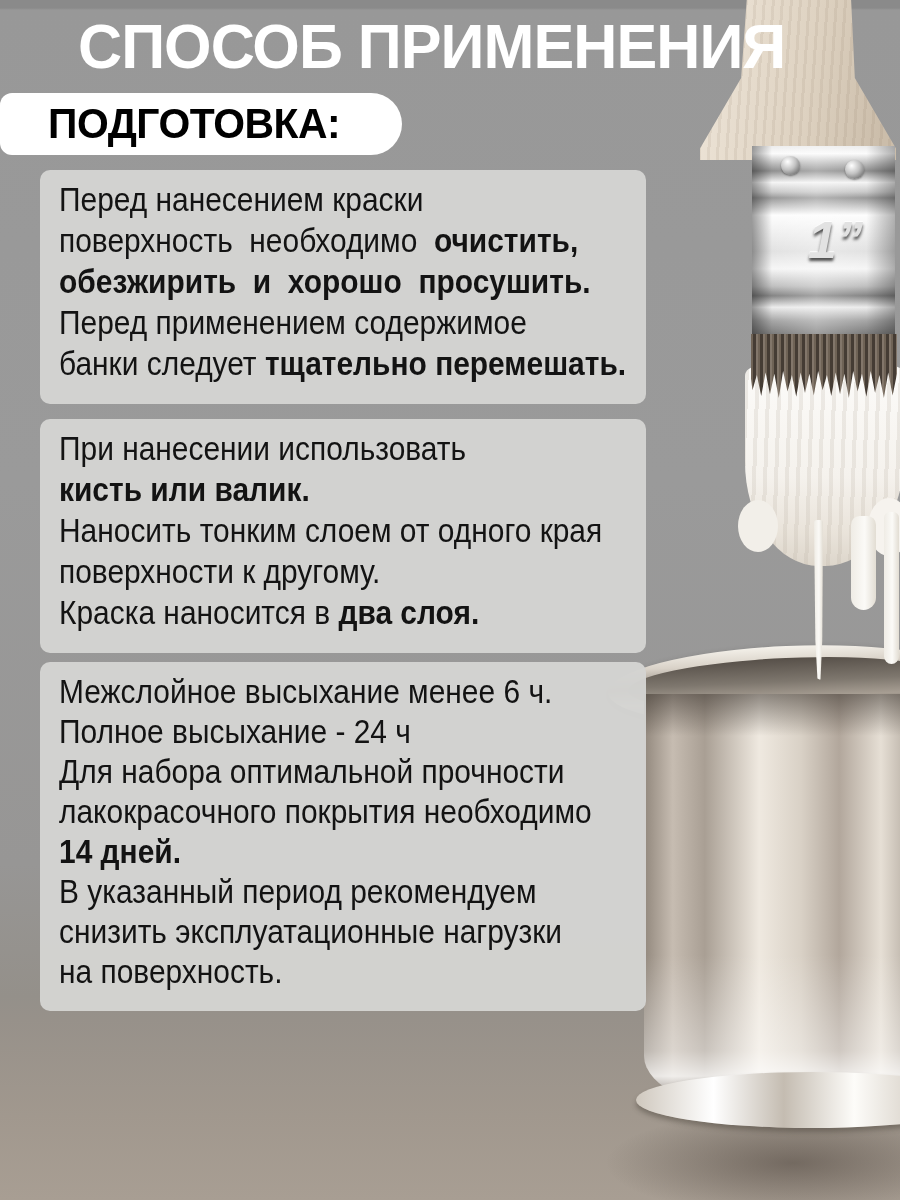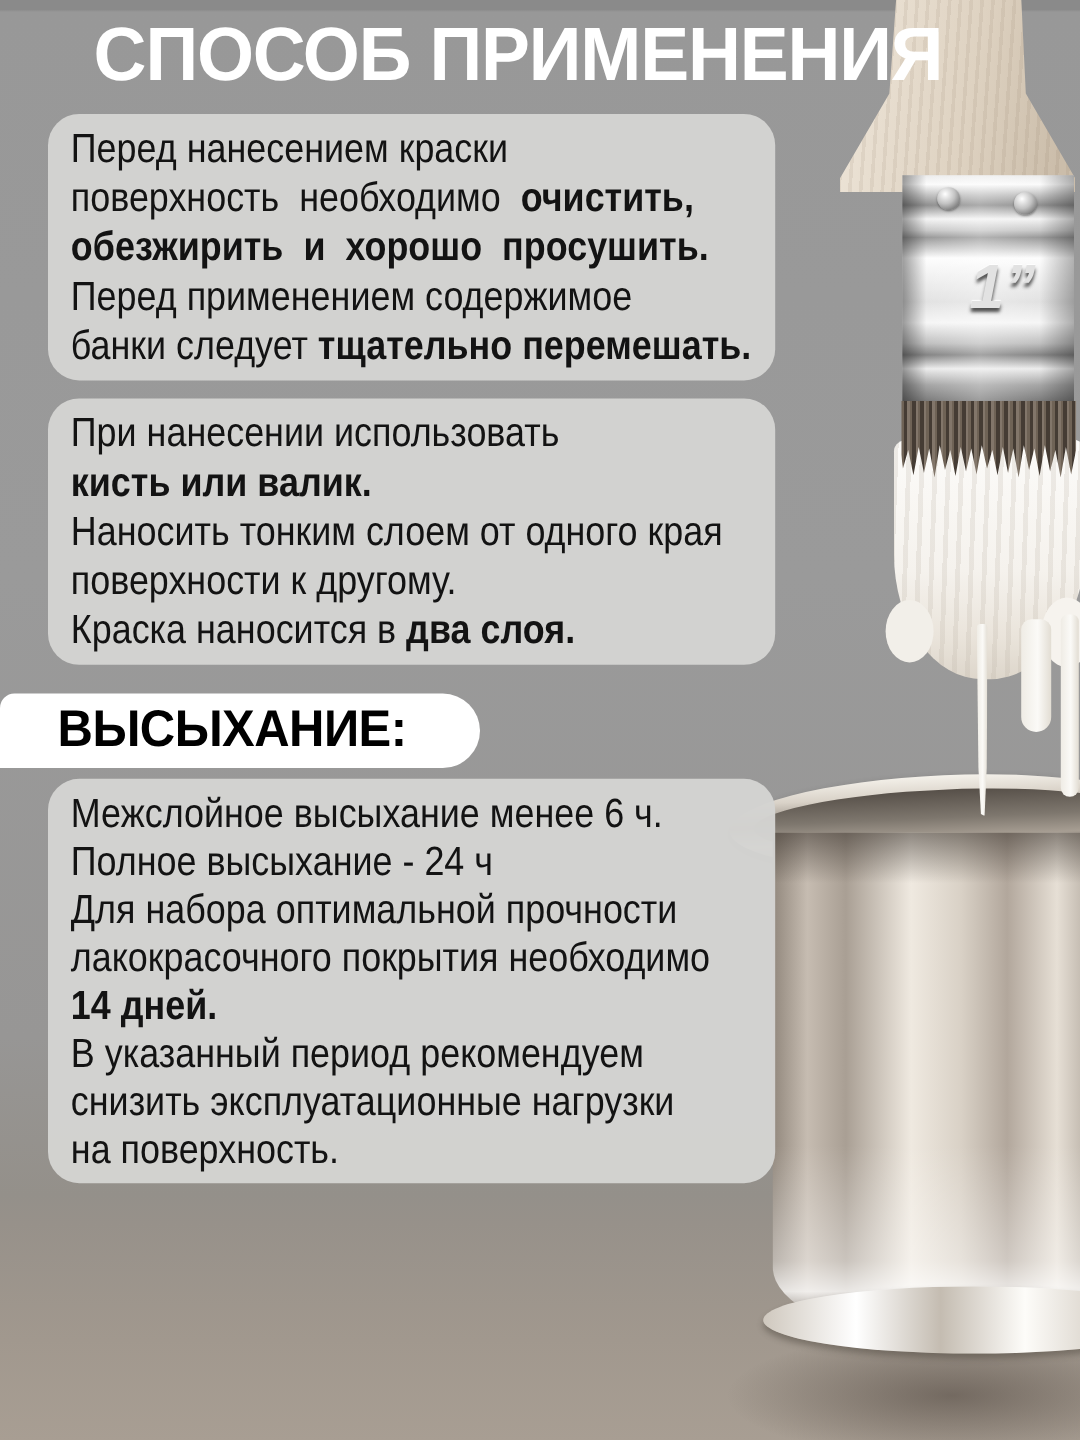--- a/index.html
+++ b/index.html
@@ -84,22 +84,22 @@
   .content{position:absolute;left:0;top:0;width:680px;z-index:10;}
   .page-title{margin:12px 0 0 78px;font-size:63px;line-height:68px;font-weight:bold;
     color:#ffffff;letter-spacing:-1px;white-space:pre;transform:scaleX(.97);
     transform-origin:0 50%;}
   .pill{display:inline-block;margin:13px 0 0 0;background:#ffffff;color:#000000;
     font-weight:bold;font-size:43px;line-height:42px;letter-spacing:-.5px;
     padding:9px 46px 11px 48px;border-radius:14px 36px 36px 0;white-space:pre;}
   .pill-inner{display:inline-block;transform:scaleX(.95);transform-origin:0 50%;}
   .sec1 .pill{border-radius:14px 36px 36px 14px;}
   .tblock{box-sizing:border-box;margin:15px 0 0 40px;width:606px;
-    background:rgba(212,212,210,.97);border-radius:26px;
-    padding:9px 18px 8px 19px;color:#131313;font-size:34px;}
+    background:rgba(212,212,210,.97);border-radius:10px;
+    padding:9px 18px 20px 19px;color:#131313;font-size:34px;}
   .sec2 .pill{margin-top:40px;}
   .sec3 .pill{margin-top:24px;}
   .sec3 .tblock{margin-top:9px;}
   .tline{display:block;line-height:41px;white-space:pre;
     transform:scaleX(.88);transform-origin:0 50%;}
   .sec3 .tline{line-height:40px;}
   .tline b{font-weight:bold;letter-spacing:0;}
 </style>
 </head>
 <body>
@@ -121,35 +121,35 @@
 <div class="glob-bump-left"></div>
 <div class="glob-bump-right"></div>
 <div class="brush-bristles"></div>
 <div class="paint-drip drip-center"></div>
 <div class="paint-drip drip-right"></div>
 <div class="paint-drip drip-edge"></div>
 
 <div class="content">
   <div class="page-title">СПОСОБ ПРИМЕНЕНИЯ</div>
   <div id="sections">
-      <div class="section sec1"><div class="tblock">
+      <div class="section sec1"><div class="pill"><span class="pill-inner">ПОДГОТОВКА:</span></div><div class="tblock">
           <span class="tline"><span>Перед нанесением краски</span></span>
           <span class="tline"><span>поверхность  необходимо  </span><b>очистить,</b></span>
           <span class="tline"><b>обезжирить  и  хорошо  просушить.</b></span>
           <span class="tline"><span>Перед применением содержимое</span></span>
           <span class="tline"><span>банки следует </span><b>тщательно перемешать.</b></span>
         </div></div>
       <div class="section sec2"><div class="tblock">
           <span class="tline"><span>При нанесении использовать</span></span>
           <span class="tline"><b>кисть или валик.</b></span>
           <span class="tline"><span>Наносить тонким слоем от одного края</span></span>
           <span class="tline"><span>поверхности к другому.</span></span>
           <span class="tline"><span>Краска наносится в </span><b>два слоя.</b></span>
         </div></div>
-      <div class="section sec3"><div class="pill"><span class="pill-inner">ВЫСЫХАНИЕ:</span></div><div class="tblock">
+      <div class="section sec3"><div class="tblock">
           <span class="tline"><span>Межслойное высыхание менее 6 ч.</span></span>
           <span class="tline"><span>Полное высыхание - 24 ч</span></span>
           <span class="tline"><span>Для набора оптимальной прочности</span></span>
           <span class="tline"><span>лакокрасочного покрытия необходимо</span></span>
           <span class="tline"><b>14 дней.</b></span>
           <span class="tline"><span>В указанный период рекомендуем</span></span>
           <span class="tline"><span>снизить эксплуатационные нагрузки</span></span>
           <span class="tline"><span>на поверхность.</span></span>
         </div></div>
     </div>

